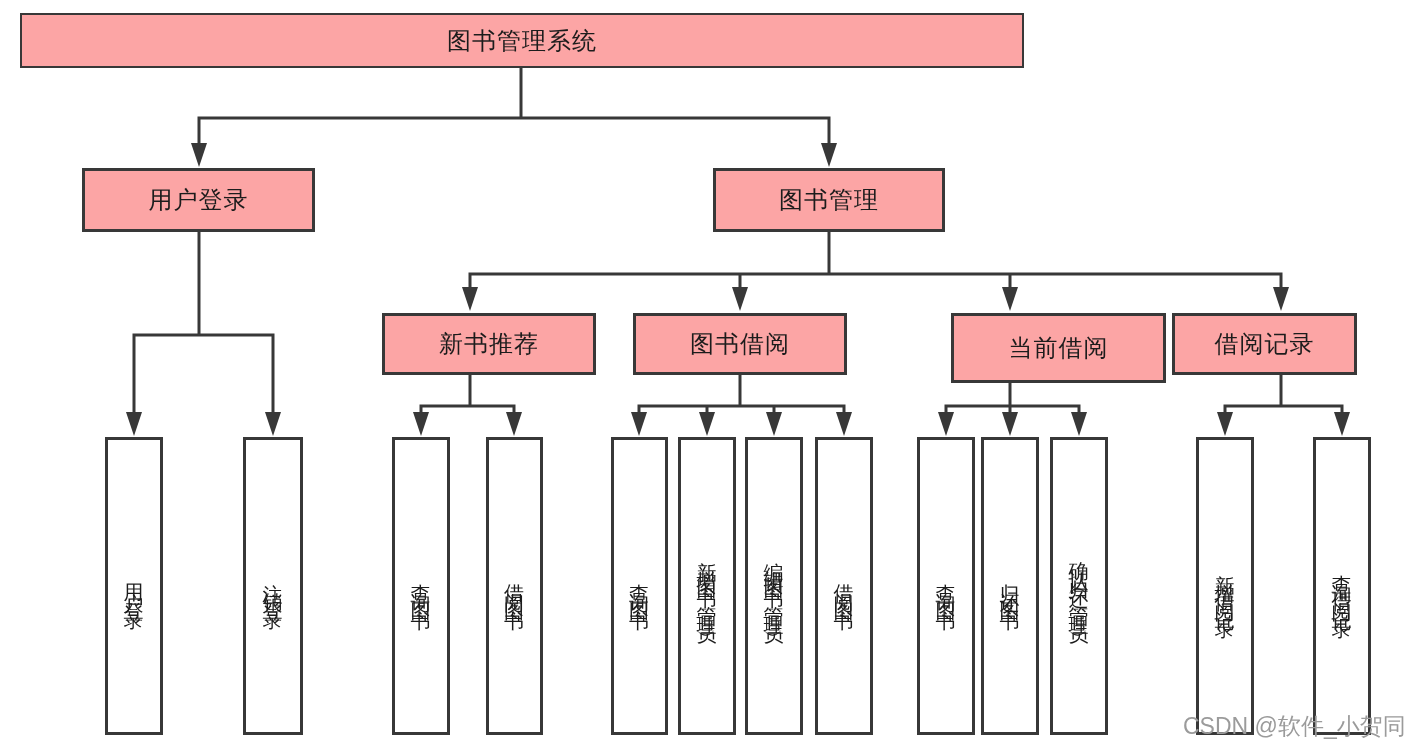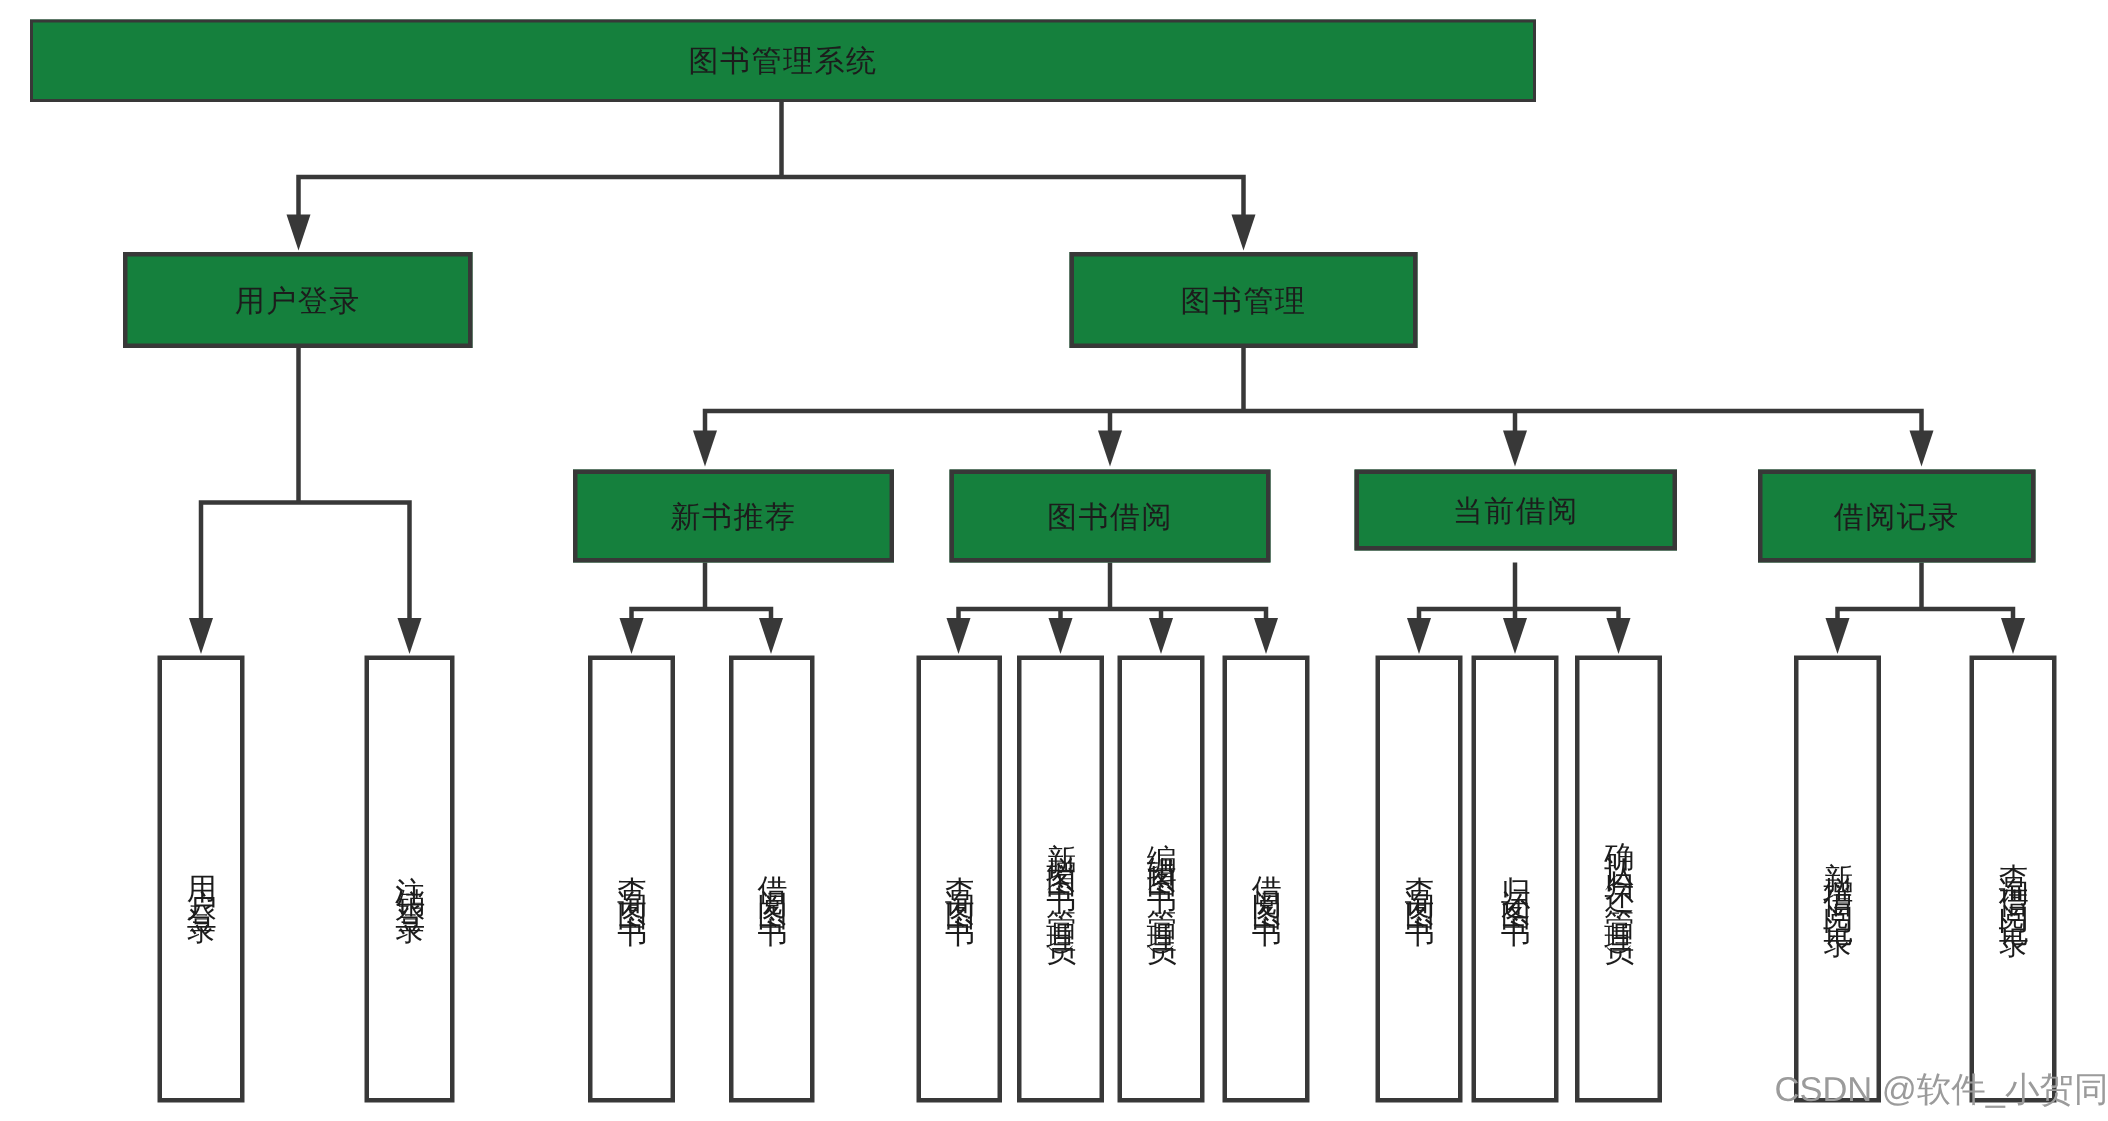--- a/index.html
+++ b/index.html
@@ -24,25 +24,25 @@
     stroke-width: 3;
   }
   .connector-layer polygon {
     fill: #383838;
     stroke: none;
   }
   .hbox {
     position: absolute;
     box-sizing: border-box;
     border: 3px solid #383838;
-    background: #15803d;
+    background: #fca5a5;
     display: flex;
     align-items: center;
     justify-content: center;
-    font-size: 20px;
+    font-size: 24px;
     letter-spacing: 1px;
     z-index: 2;
     white-space: nowrap;
   }
   .vbox {
     position: absolute;
     box-sizing: border-box;
     border: 3px solid #383838;
     background: #ffffff;
     display: flex;
@@ -116,21 +116,21 @@
     <polygon points="1334,412 1350,412 1342,436"></polygon>
   </svg>
 
   <div class="hbox" style="left:20px; top:13px; width:1004px; height:55px; border-width:2px;">图书管理系统</div>
 
   <div class="hbox" style="left:82px; top:168px; width:233px; height:64px;">用户登录</div>
   <div class="hbox" style="left:713px; top:168px; width:232px; height:64px;">图书管理</div>
 
   <div class="hbox" style="left:363px; top:313px; width:214px; height:62px;margin-left:19px;">新书推荐</div>
   <div class="hbox" style="left:633px; top:313px; width:214px; height:62px;">图书借阅</div>
-  <div class="hbox" style="left:903px; top:313px; width:215px; height:54px;">当前借阅</div>
+  <div class="hbox" style="left:951px; top:313px; width:215px; height:70px;">当前借阅</div>
   <div class="hbox" style="left:1172px; top:313px; width:185px; height:62px;">借阅记录</div>
 
   <div class="vbox" style="left:105px; top:437px; width:58px; height:298px;">
     <span>用户登录</span>
   </div>
   <div class="vbox" style="left:243px; top:437px; width:60px; height:298px;">
     <span>注销登录</span>
   </div>
 
   <div class="vbox" style="left:392px; top:437px; width:58px; height:298px;">

